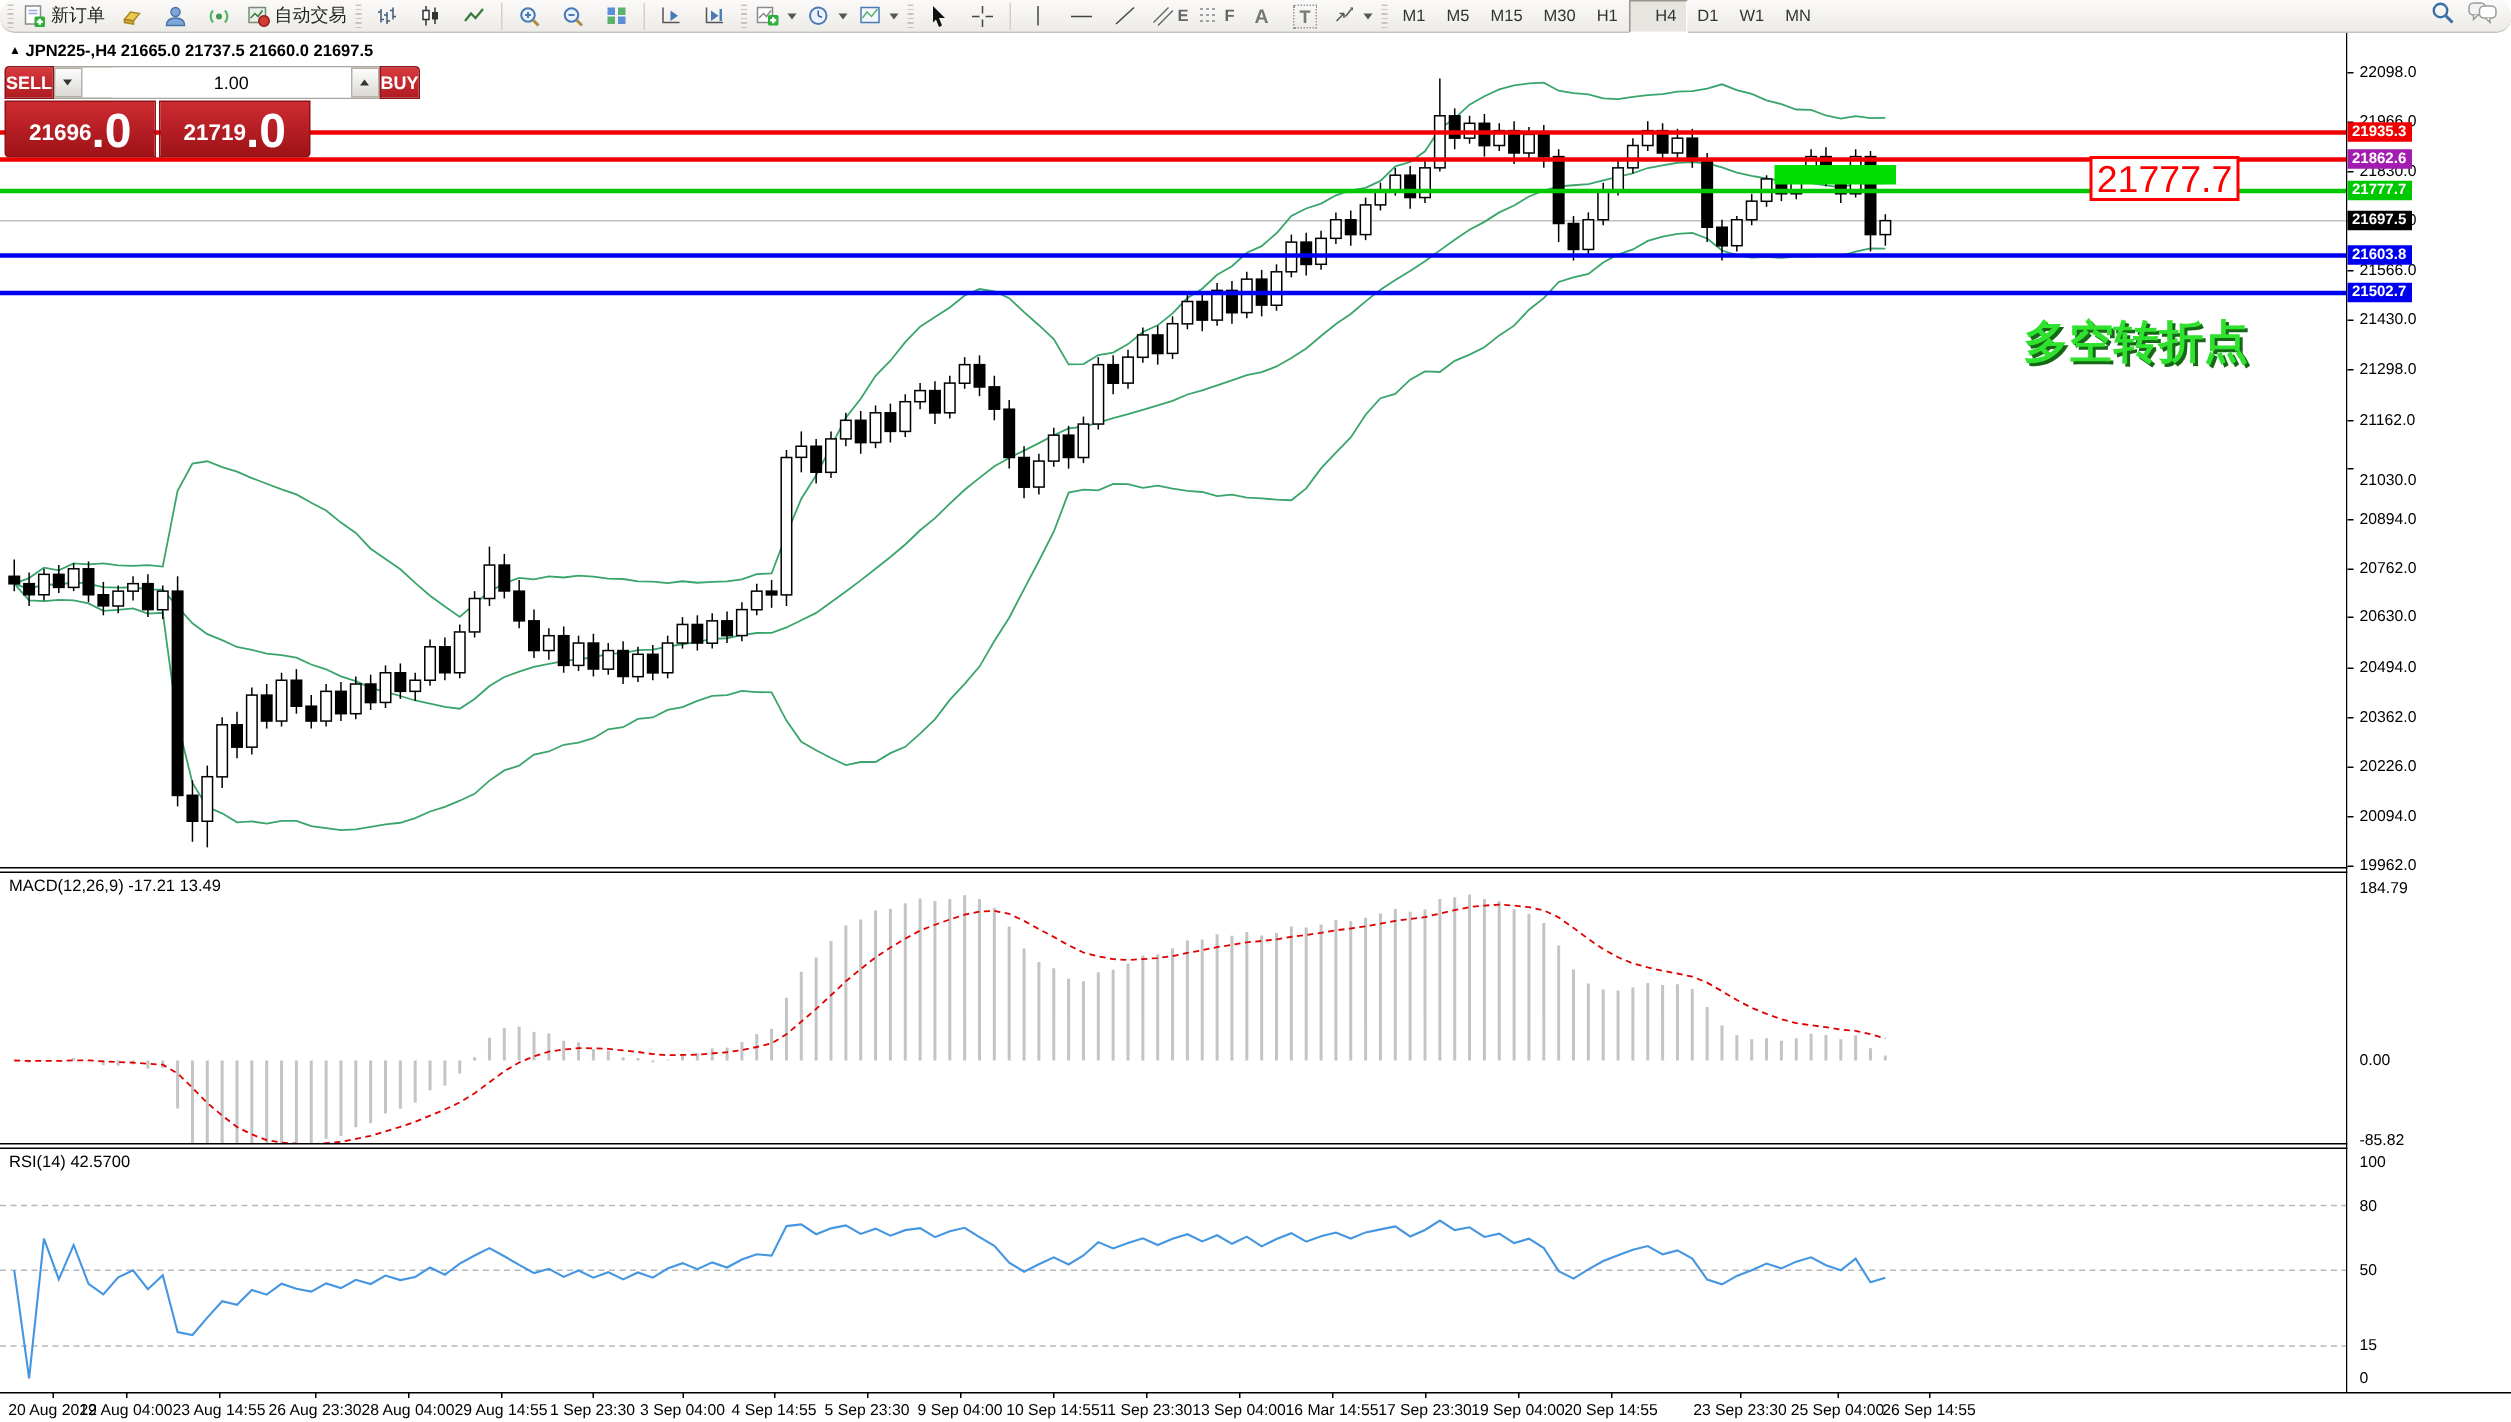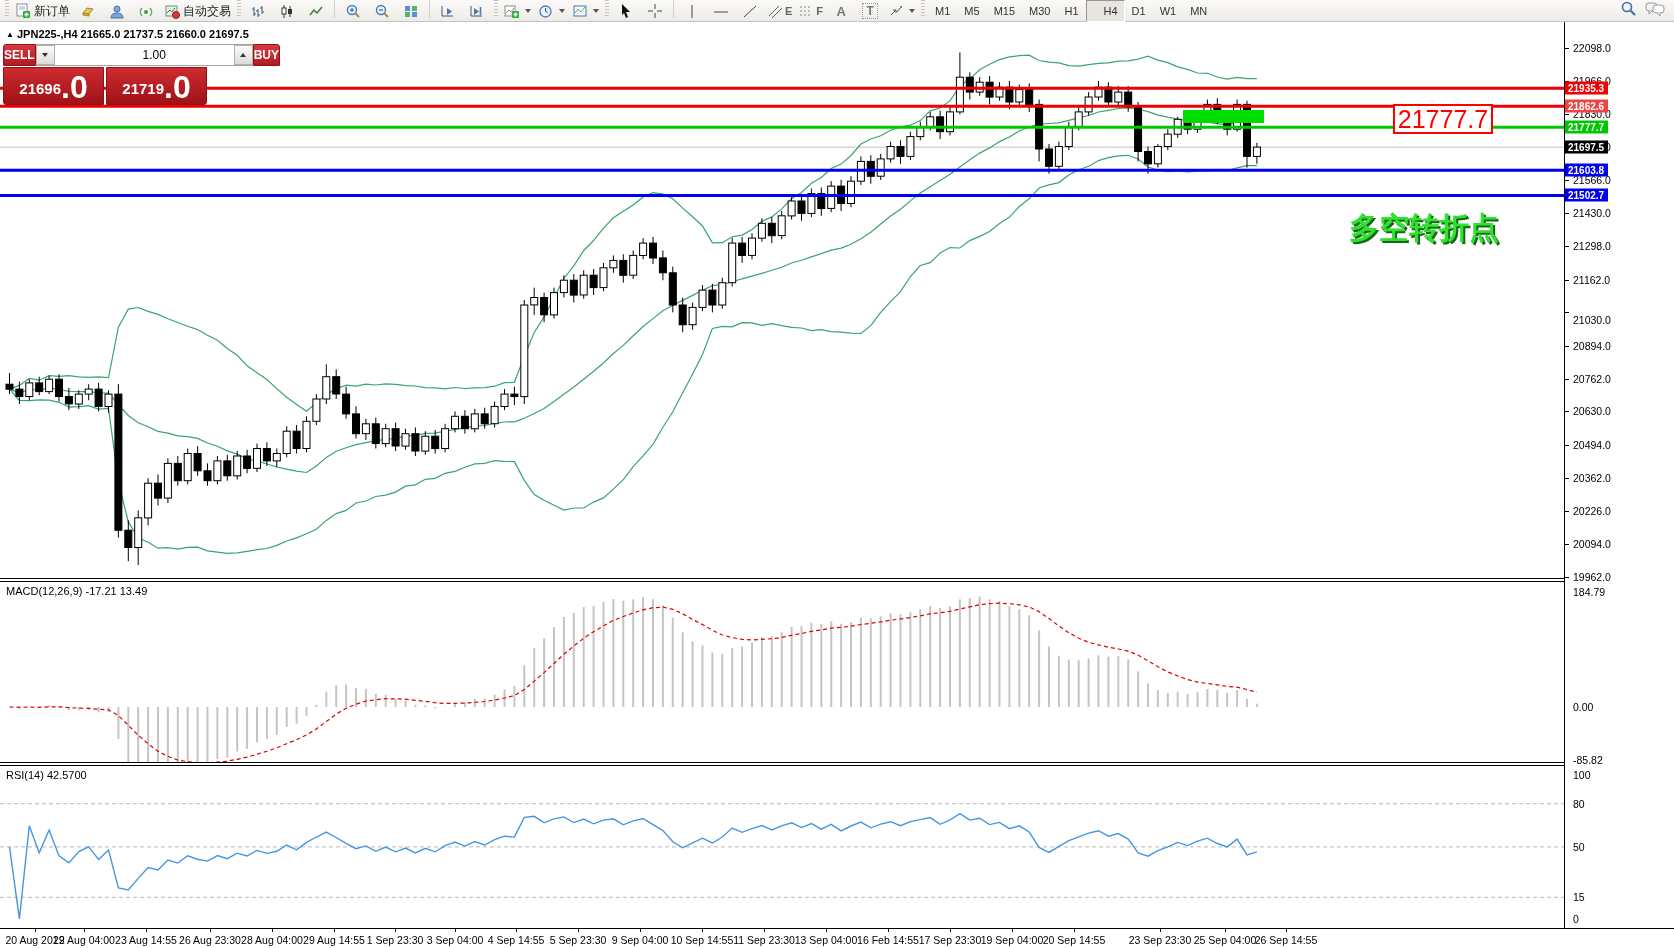--- a/index.html
+++ b/index.html
@@ -1,21 +1,21 @@
 <!DOCTYPE html>
 <html><head>
 <meta charset="utf-8">
 <style>
   html,body{margin:0;padding:0;}
   body{width:1674px;height:948px;overflow:hidden;background:#fff;
        font-family:"Liberation Sans","DejaVu Sans",sans-serif;-webkit-font-smoothing:none;}
   
   .toolbar{height:22px;width:1674px;background:linear-gradient(#fbfaf9,#edebe7);
-           border-bottom:1px solid #c7c3bb;display:flex;gap:1px;
-           padding:0 3px;box-sizing:border-box;position:relative;}
+           border-bottom:1px solid #c7c3bb;display:flex;align-items:center;gap:1px;
+           padding:0 3px;box-sizing:border-box;position:relative;border-radius:10px;}
   .tb-grip{width:4px;height:16px;margin:0 2px;
            background:repeating-linear-gradient(to bottom,#c9c5bd 0 1px,transparent 1px 3px);}
   .tb-sep{width:1px;height:18px;background:#d4d0c8;margin:0 3px;}
   .tb-btn{height:20px;min-width:22px;display:flex;align-items:center;justify-content:center;
           gap:3px;background:transparent;border:1px solid transparent;padding:0 2px;
           font-size:12px;color:#222;cursor:default;}
   .tb-btn svg{display:block;}
   .caret{width:0;height:0;border-left:3px solid transparent;border-right:3px solid transparent;
          border-top:4px solid #555;margin-left:2px;}
   .tf{font-size:11px;color:#333;padding:0 6px;height:20px;line-height:20px;border:1px solid transparent;}
@@ -786,21 +786,21 @@
       <div class="tick-lbl" style="top:554.8px;">19962.0</div>
       <div class="tick-lbl" style="top:570.1px;">184.79</div>
       <div class="tick-lbl" style="top:685.0px;">0.00</div>
       <div class="tick-lbl" style="top:738.4px;">-85.82</div>
       <div class="tick-lbl" style="top:752.9px;">100</div>
       <div class="tick-lbl" style="top:781.7px;">80</div>
       <div class="tick-lbl" style="top:824.9px;">50</div>
       <div class="tick-lbl" style="top:875.3px;">15</div>
       <div class="tick-lbl" style="top:896.9px;">0</div>
       <div class="price-tag" style="top:66.3px;background:#f00000;">21935.3</div>
-      <div class="price-tag" style="top:84.3px;background:#ef4444;">21862.6</div>
+      <div class="price-tag" style="top:84.3px;background:#a21caf;">21862.6</div>
       <div class="price-tag" style="top:105.3px;background:#00c800;">21777.7</div>
       <div class="price-tag" style="top:125.1px;background:#000000;">21697.5</div>
       <div class="price-tag" style="top:148.3px;background:#0000f0;">21603.8</div>
       <div class="price-tag" style="top:173.4px;background:#0000f0;">21502.7</div>
     </div>
   <div id="time-area" style="position: absolute; left: 0px; top: 0px; width: 1564px; height: 846px; pointer-events: none;">
       <div class="time-tick" style="left:35px;"></div>
       <div class="time-lbl" style="left:35px;">20 Aug 2019</div>
       <div class="time-tick" style="left:84px;"></div>
       <div class="time-lbl" style="left:84px;">22 Aug 04:00</div>
@@ -822,21 +822,21 @@
       <div class="time-lbl" style="left:578px;">5 Sep 23:30</div>
       <div class="time-tick" style="left:640px;"></div>
       <div class="time-lbl" style="left:640px;">9 Sep 04:00</div>
       <div class="time-tick" style="left:702px;"></div>
       <div class="time-lbl" style="left:702px;">10 Sep 14:55</div>
       <div class="time-tick" style="left:764px;"></div>
       <div class="time-lbl" style="left:764px;">11 Sep 23:30</div>
       <div class="time-tick" style="left:826px;"></div>
       <div class="time-lbl" style="left:826px;">13 Sep 04:00</div>
       <div class="time-tick" style="left:888px;"></div>
-      <div class="time-lbl" style="left:888px;">16 Feb 14:55</div>
+      <div class="time-lbl" style="left:888px;">16 Mar 14:55</div>
       <div class="time-tick" style="left:950px;"></div>
       <div class="time-lbl" style="left:950px;">17 Sep 23:30</div>
       <div class="time-tick" style="left:1012px;"></div>
       <div class="time-lbl" style="left:1012px;">19 Sep 04:00</div>
       <div class="time-tick" style="left:1074px;"></div>
       <div class="time-lbl" style="left:1074px;">20 Sep 14:55</div>
       <div class="time-tick" style="left:1160px;"></div>
       <div class="time-lbl" style="left:1160px;">23 Sep 23:30</div>
       <div class="time-tick" style="left:1225px;"></div>
       <div class="time-lbl" style="left:1225px;">25 Sep 04:00</div>

